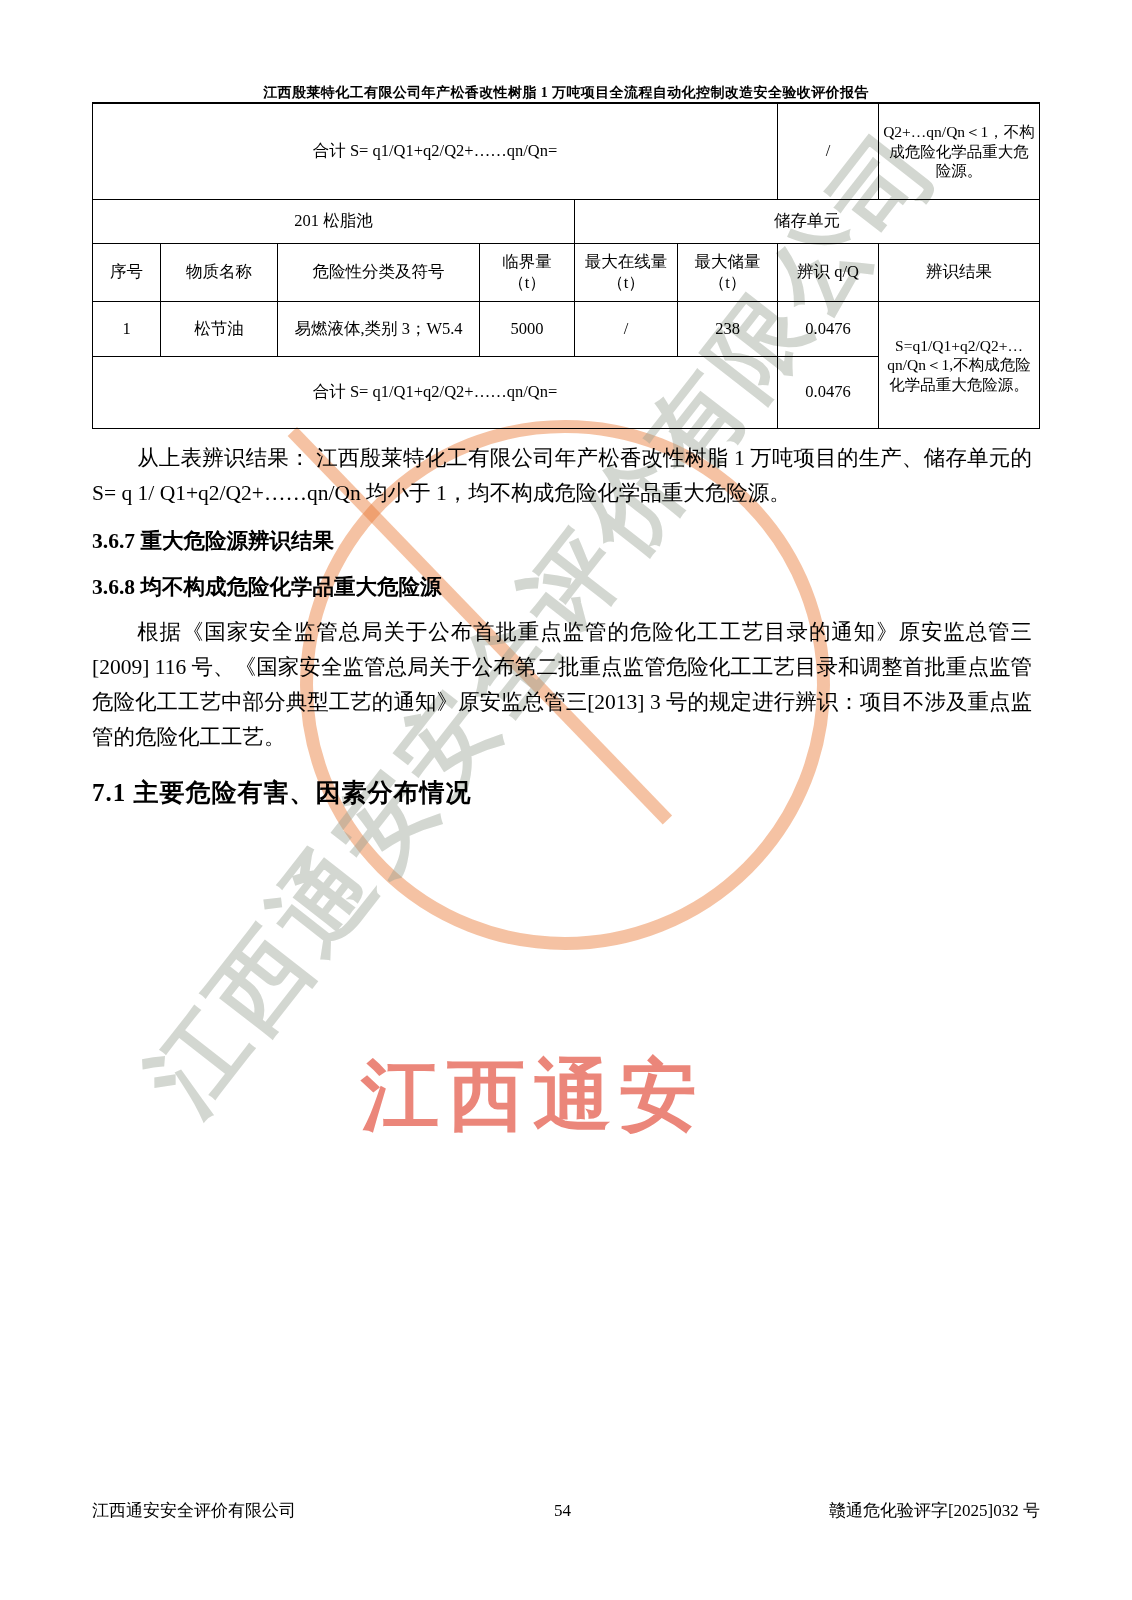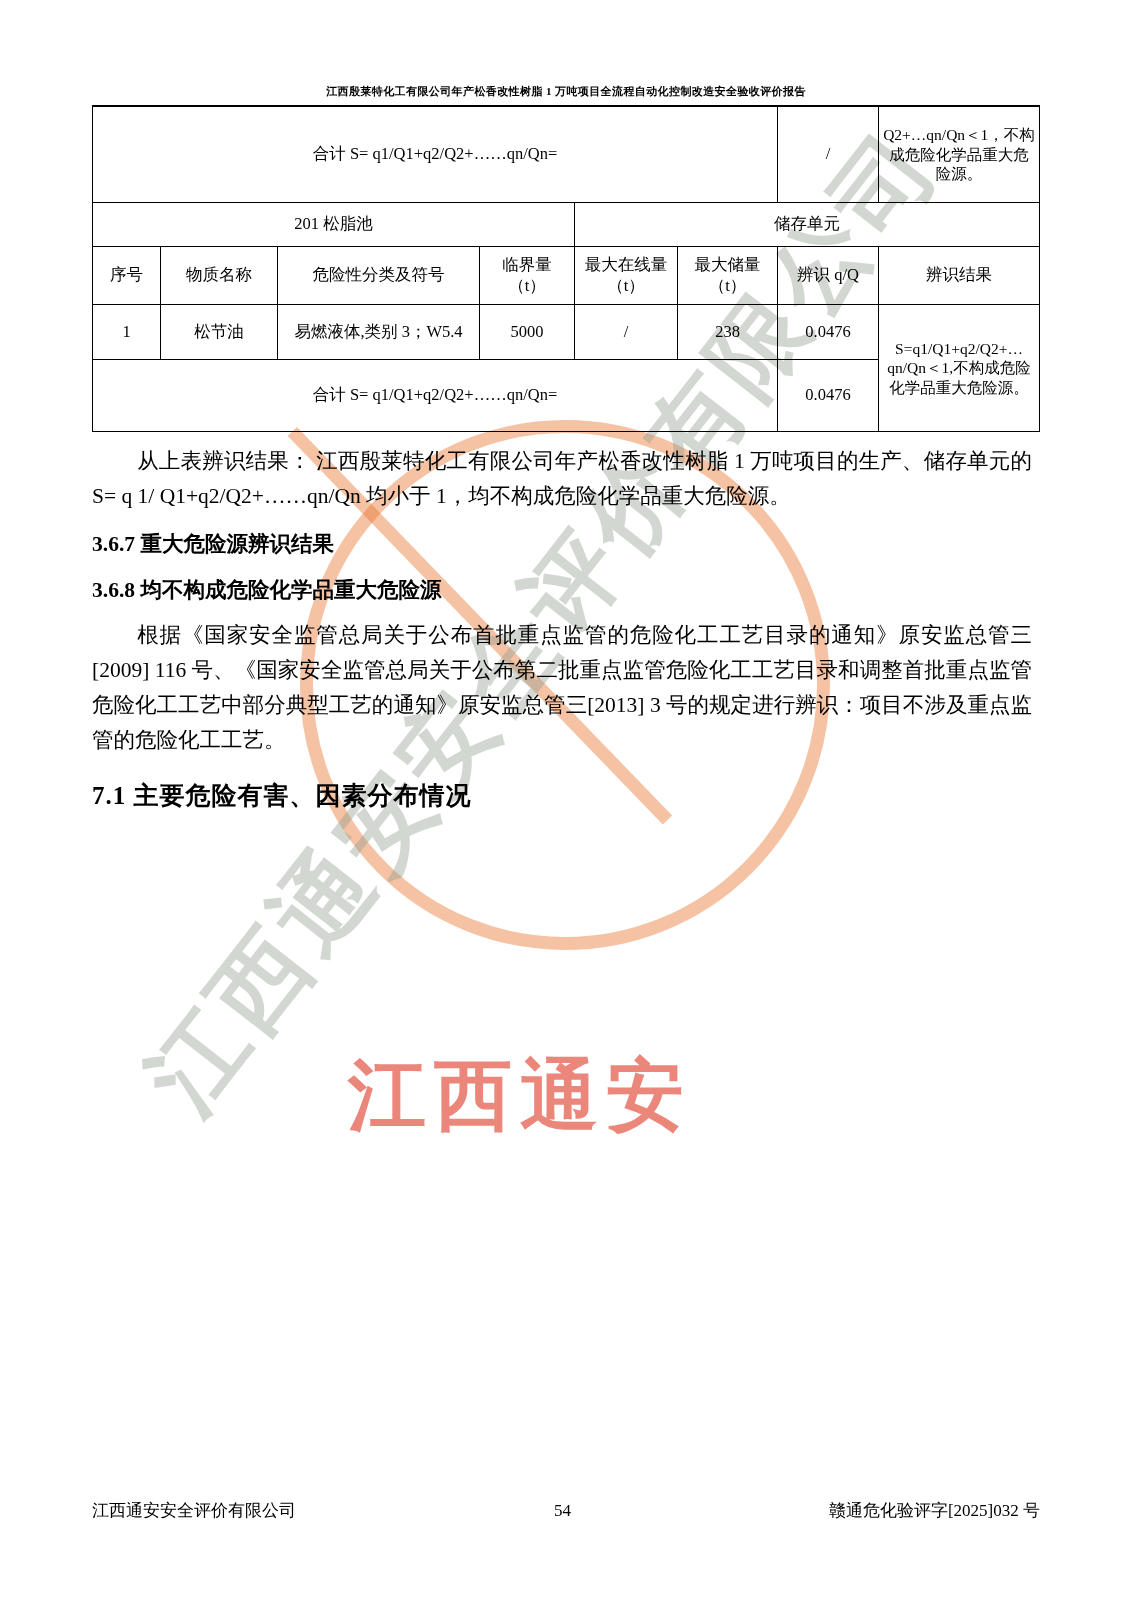--- a/index.html
+++ b/index.html
@@ -43,42 +43,41 @@
     font-weight: bold;
     letter-spacing: 6px;
     color: rgba(150,160,145,0.42);
     transform: rotate(-52deg);
     transform-origin: 0 0;
     white-space: nowrap;
     font-family: "Liberation Serif", serif;
   }
   .wm-text-main {
     position: absolute;
-    left: 348px; top: 1044px;
+    left: 361px; top: 1044px;
     font-size: 78px;
     font-weight: bold;
     letter-spacing: 8px;
     color: rgba(222,60,40,0.62);
     white-space: nowrap;
     font-family: "Liberation Serif", serif;
   }
 
   
   .page {
     position: relative;
     z-index: 2;
     padding: 84px 92px 0 92px;
   }
 
   .running-head {
     text-align: center;
-    font-size: 11px;
+    font-size: 14px;
     font-weight: bold;
     letter-spacing: 0.4px;
-    padding-bottom: 6px;
   }
   .head-rule {
     border-bottom: 1.6px solid #000;
     margin-bottom: 0px;
   }
 
   
   table.doc {
     width: 947px;
     border-collapse: collapse;

